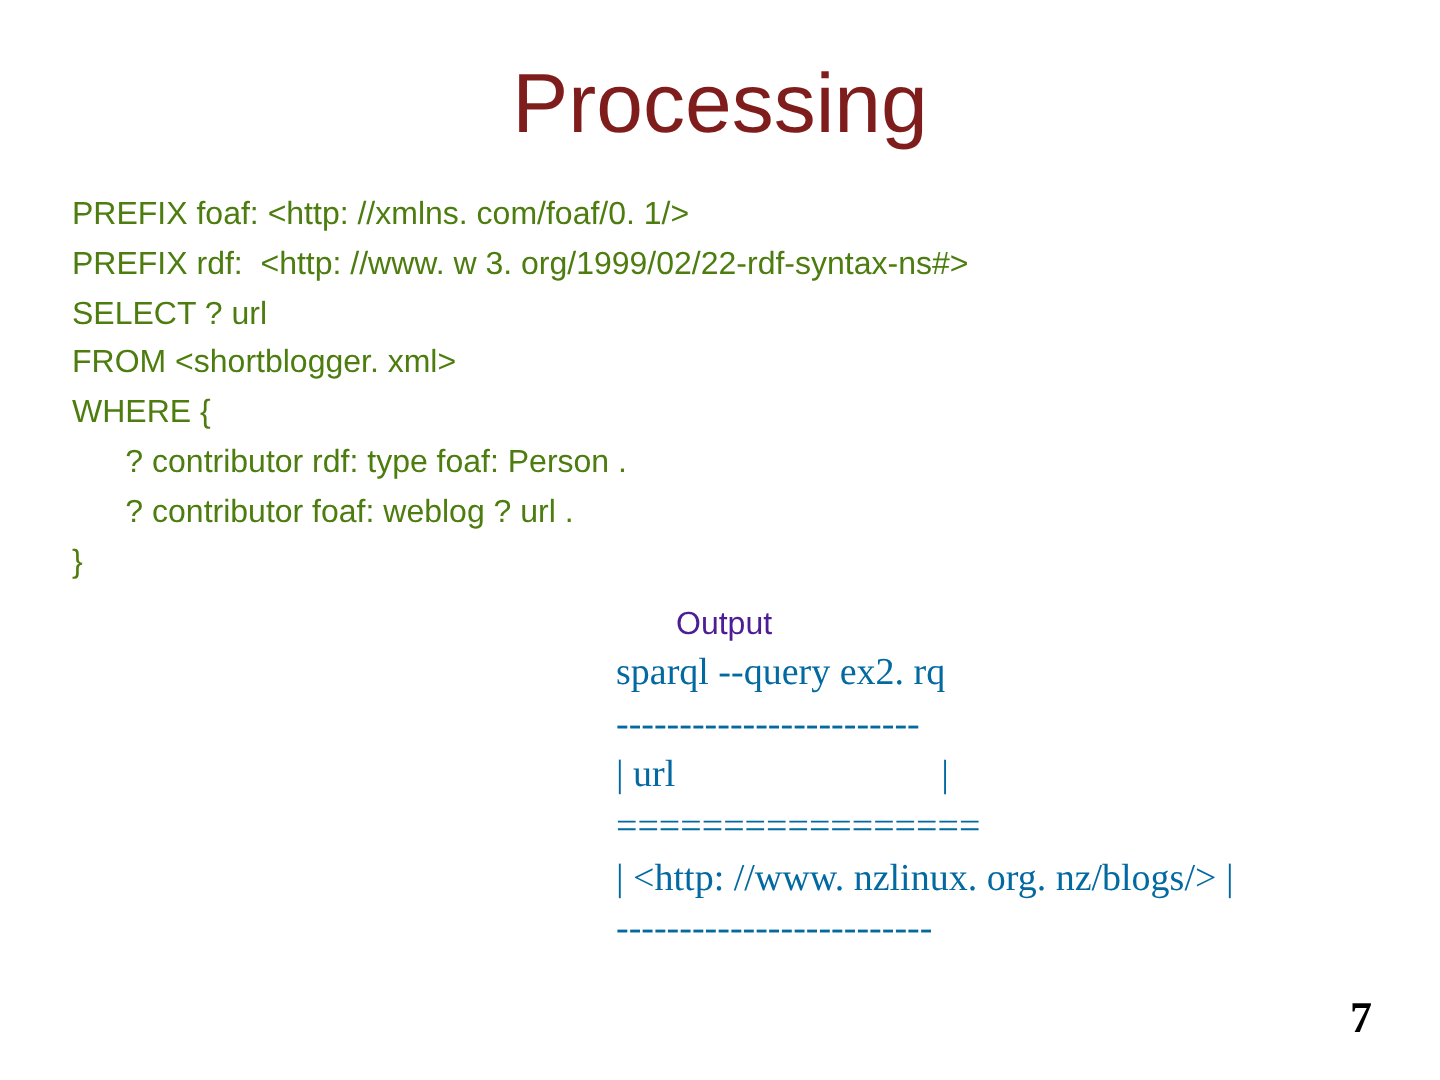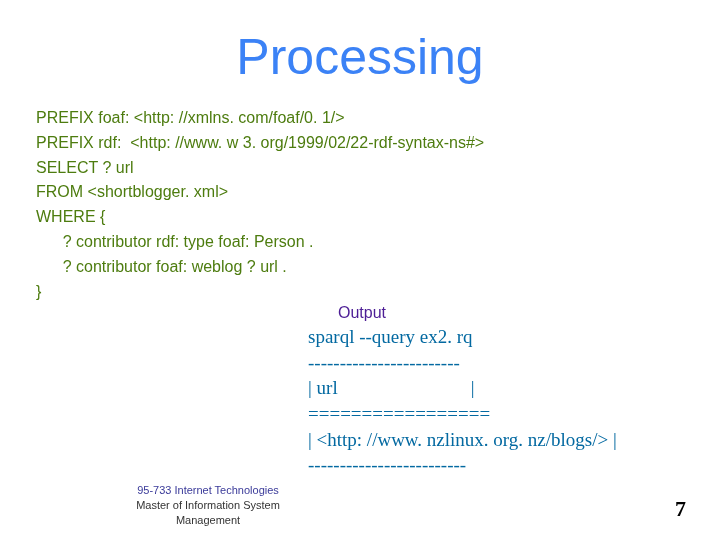--- a/index.html
+++ b/index.html
@@ -13,22 +13,22 @@
     overflow: hidden;
   }
   .slide {
     width: 720px;
     height: 540px;
     position: relative;
     box-sizing: border-box;
   }
   .title {
     font-family: Verdana, Geneva, sans-serif;
-    font-size: 50px;
-    color: #3b82f6;
+    font-size: 42px;
+    color: #7f1d1d;
     text-align: center;
     padding-top: 28px;
     padding-bottom: 20px;
   }
   .code {
     font-family: Verdana, Geneva, sans-serif;
     font-size: 16px;
     line-height: 1.55;
     white-space: pre;
     padding-left: 36px;
@@ -94,21 +94,16 @@
 
   <div class="output-label">Output</div>
 
   <div class="output-block"><span>sparql --query ex2. rq</span>
 <span>------------------------</span>
 <span>| url                            |</span>
 <span>=================</span>
 <span>| &lt;http: //www. nzlinux. org. nz/blogs/&gt; |</span>
 <span>-------------------------</span></div>
 
-  <div class="footer">
-    <div class="top">95-733 Internet Technologies</div>
-    <div>Master of Information System</div>
-    <div>Management</div>
-  </div>
 
   <div class="page-num">7</div>
 
 </div>
 
 </body></html>

